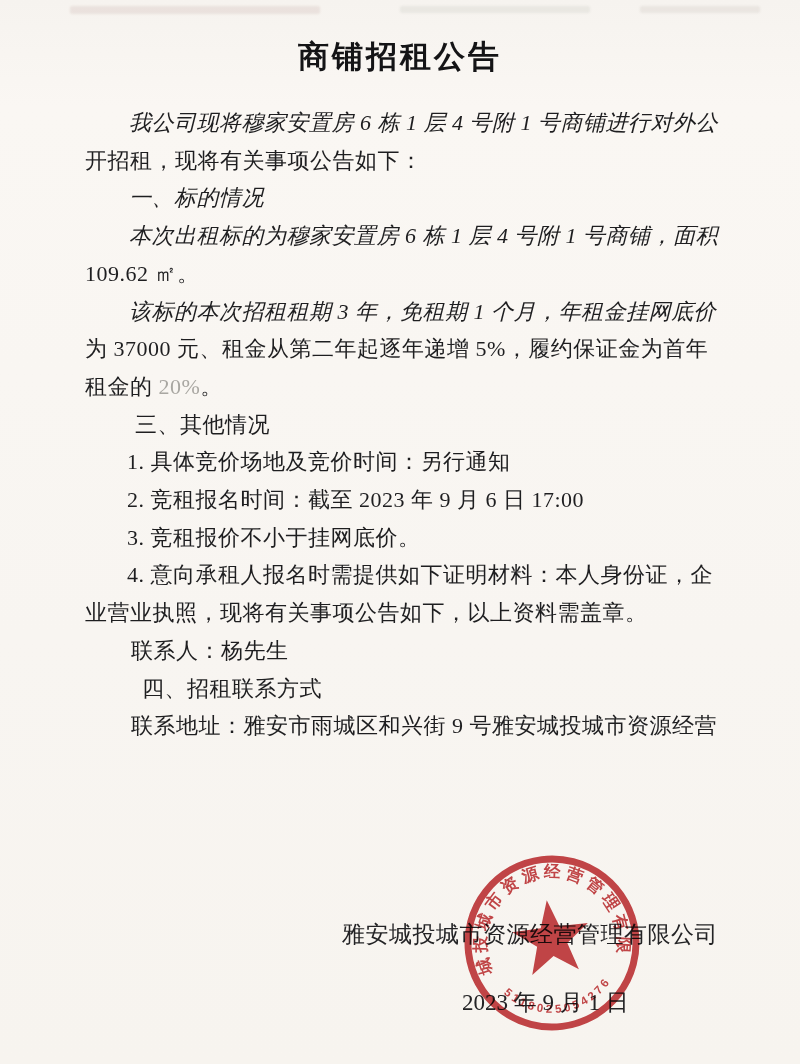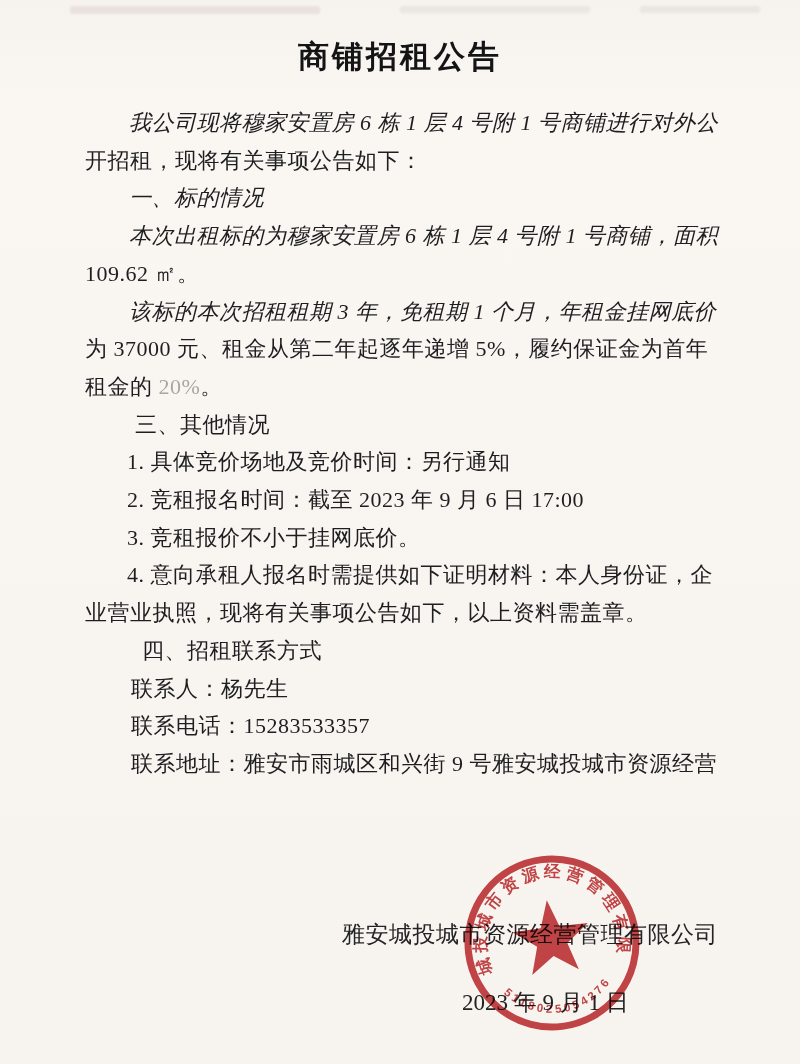--- a/index.html
+++ b/index.html
@@ -71,23 +71,22 @@
     <div class="line">109.62 ㎡。</div>
     <div class="line ind2">该标的本次招租租期 3 年，免租期 1 个月，年租金挂网底价</div>
     <div class="line">为 37000 元、租金从第二年起逐年递增 5%，履约保证金为首年</div>
     <div class="line"><span>租金的 </span><span class="faded">20%</span><span>。</span></div>
     <div class="line h3">三、其他情况</div>
     <div class="line list">1. 具体竞价场地及竞价时间：另行通知</div>
     <div class="line list">2. 竞租报名时间：截至 2023 年 9 月 6 日 17:00</div>
     <div class="line list">3. 竞租报价不小于挂网底价。</div>
     <div class="line list">4. 意向承租人报名时需提供如下证明材料：本人身份证，企</div>
     <div class="line">业营业执照，现将有关事项公告如下，以上资料需盖章。</div>
+    <div class="line contact">联系人：杨先生</div>
     <div class="line h4">四、招租联系方式</div>
-    <div class="line contact">联系人：杨先生</div>
-    <div class="line contact">联系电话：15283533357</div>
     <div class="line contact">联系地址：雅安市雨城区和兴街 9 号雅安城投城市资源经营</div>
   </div>
 
   <div class="sig-company">雅安城投城市资源经营管理有限公司</div>
   <div class="sig-date">2023 年 9 月 1 日</div>
 
   <svg class="seal" width="200" height="200" viewBox="0 0 200 200" aria-hidden="true">
     <defs>
       <path id="sealArcTop" d="M 40.2 127.9 A 66 66 0 1 1 159.8 127.9" fill="none"></path>
       <path id="sealArcBottom" d="M 39.4 135 A 70 70 0 0 0 160.6 135" fill="none"></path>

